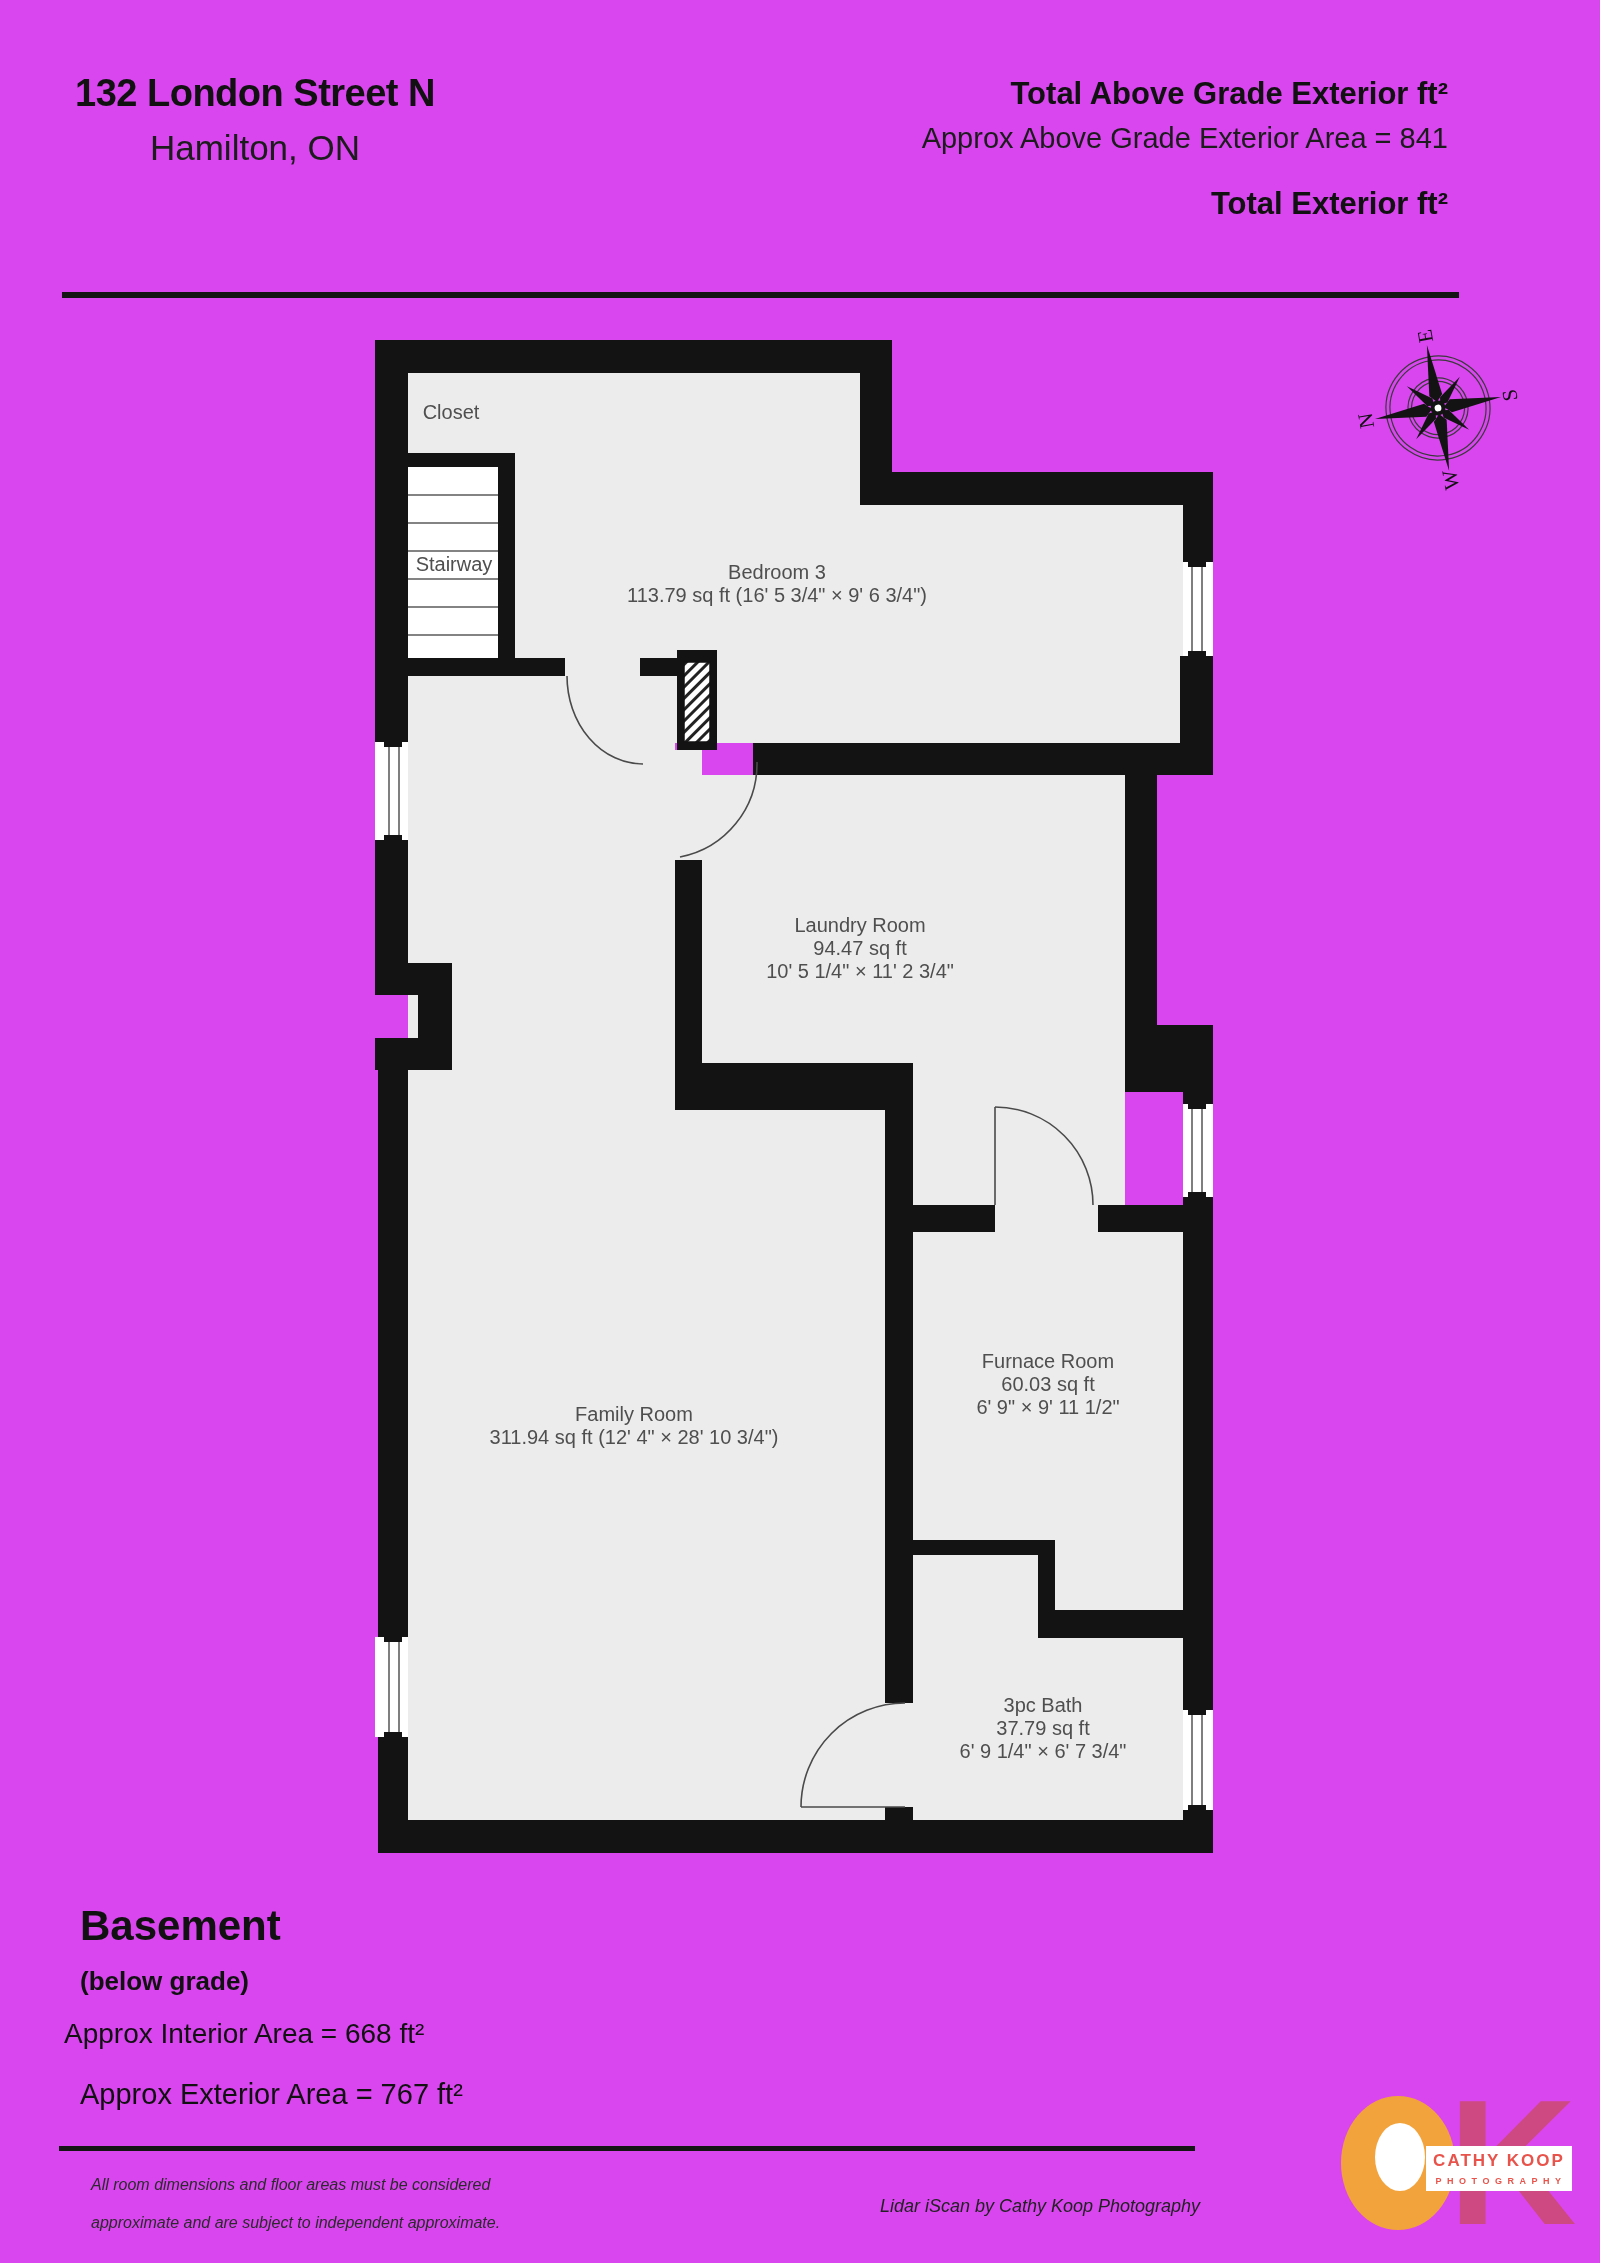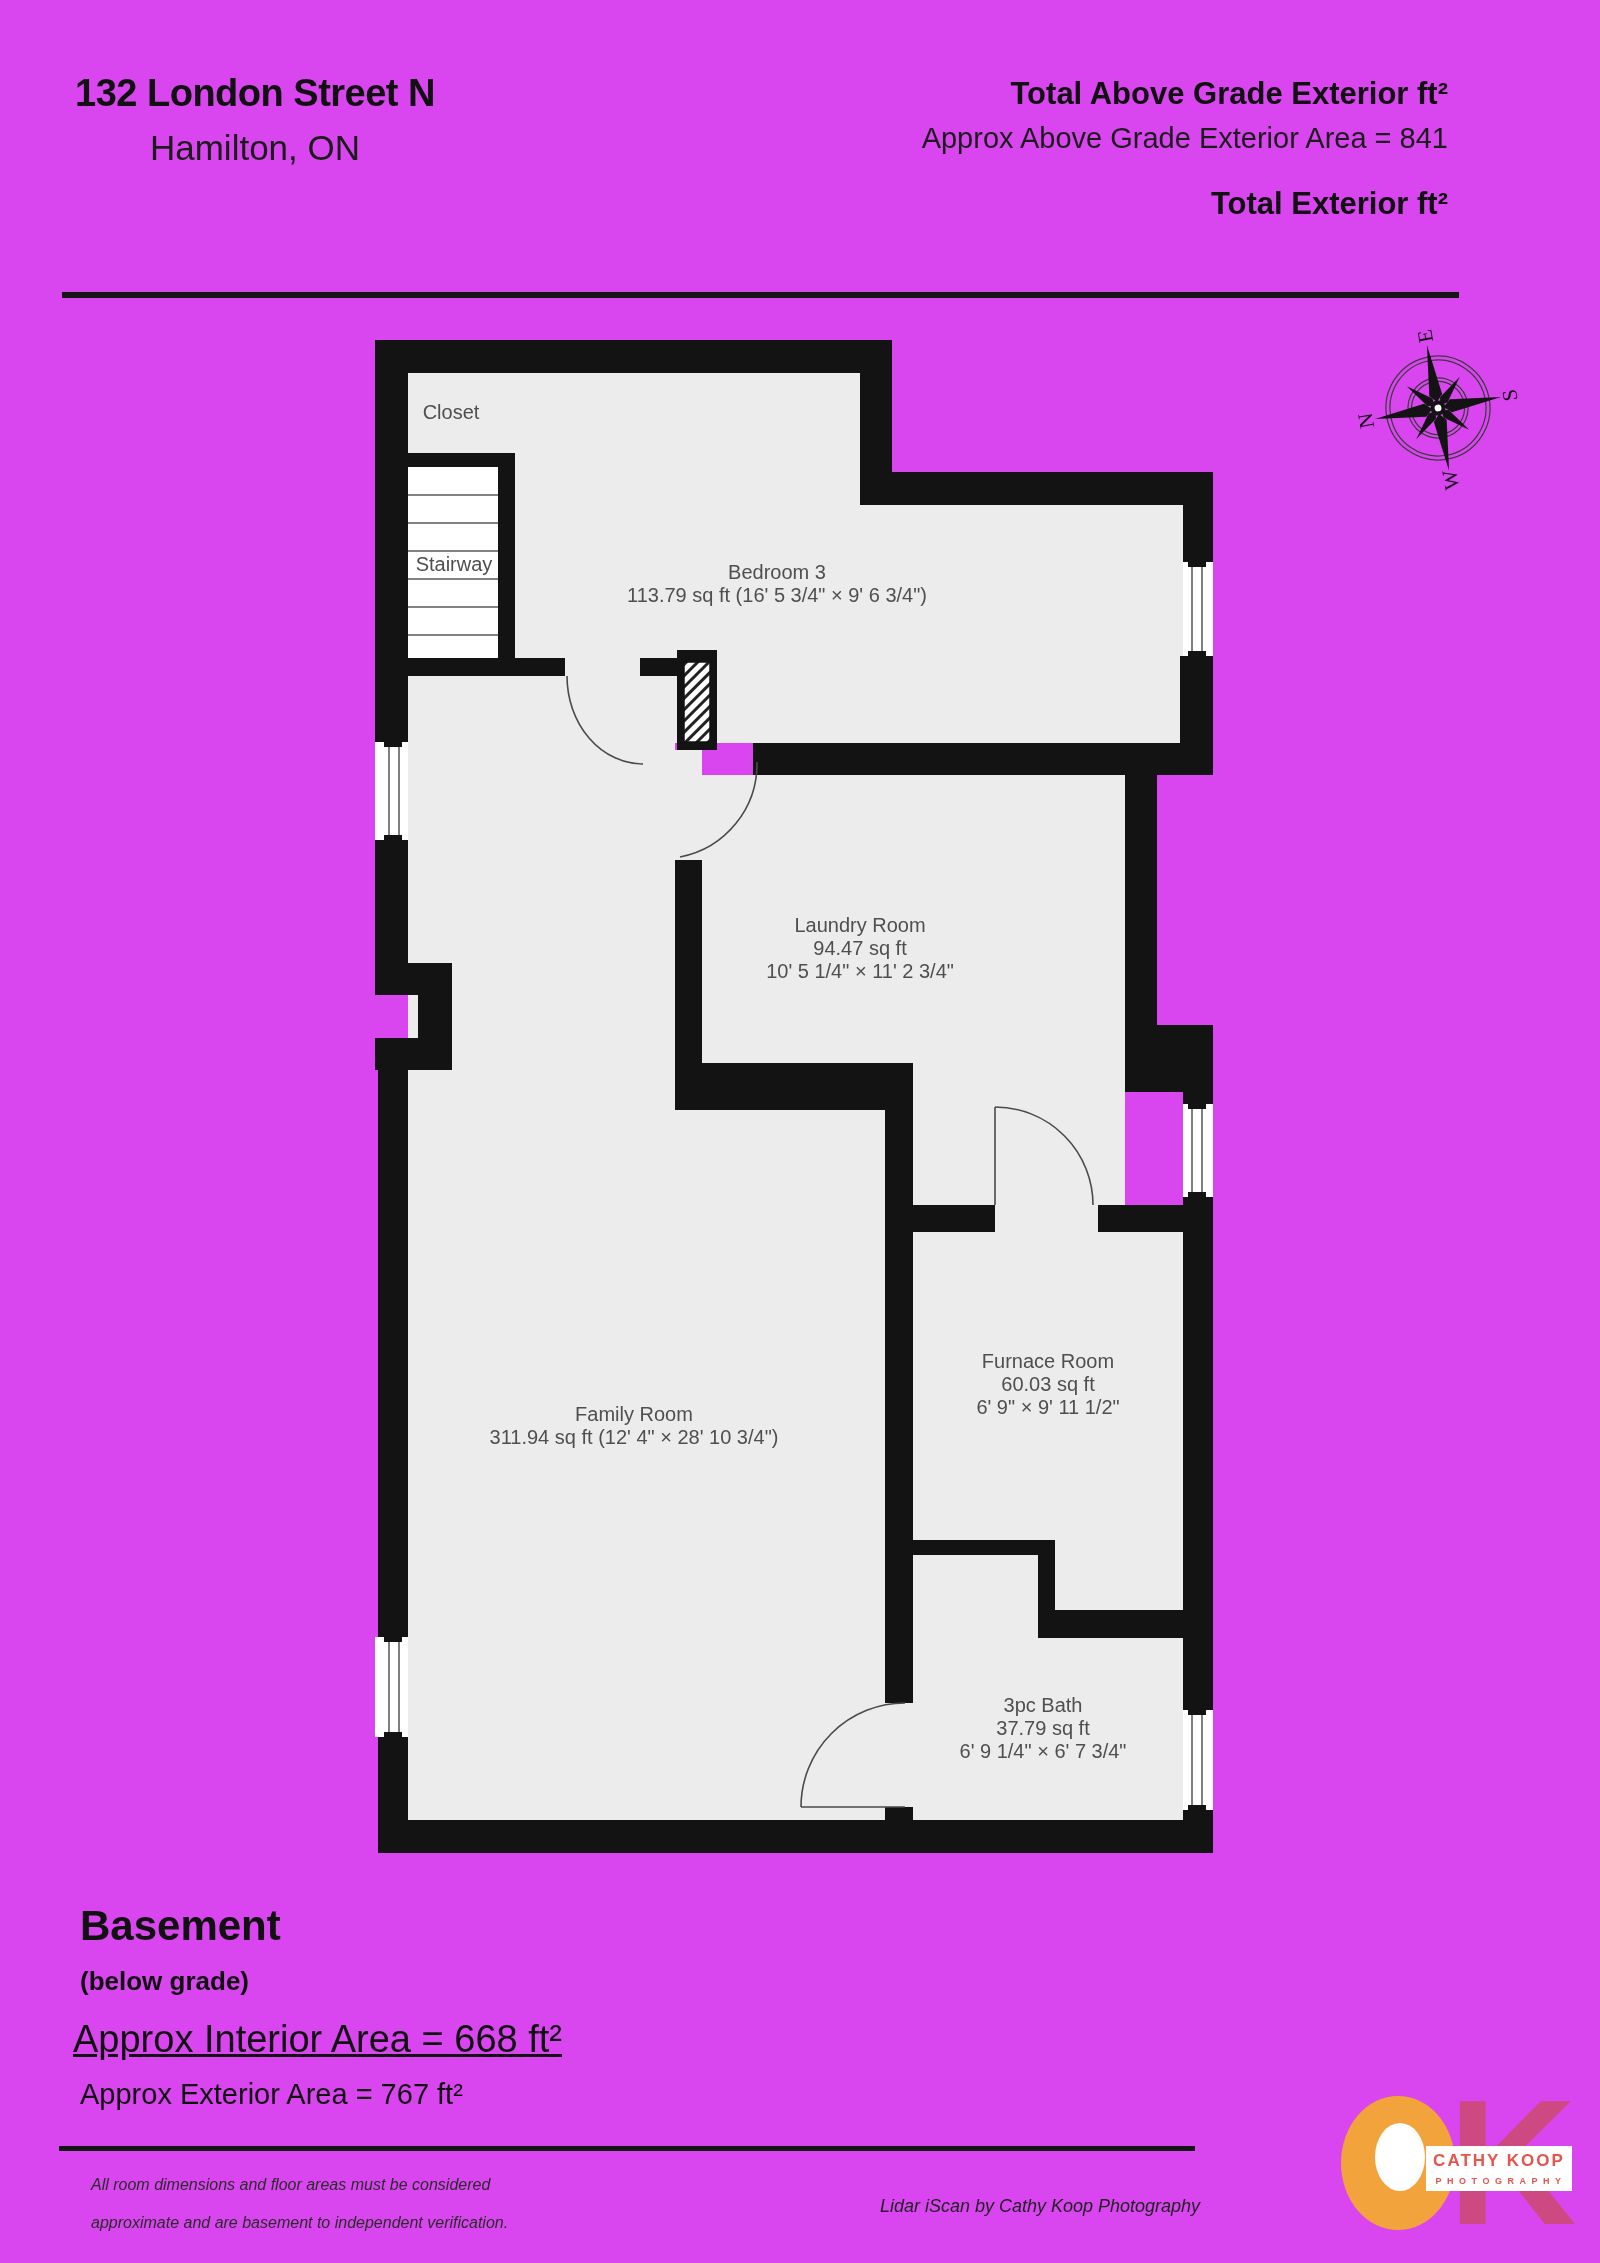--- a/index.html
+++ b/index.html
@@ -8,21 +8,21 @@
   .abs{position:absolute;}
   .title{left:60px;top:72px;width:390px;text-align:center;font-size:38px;font-weight:bold;letter-spacing:-0.5px;}
   .city{left:60px;top:128px;width:390px;text-align:center;font-size:35px;color:#1c1c1c;}
   .hdr-line{right:152px;text-align:right;white-space:nowrap;}
   .hdr-bold{font-weight:bold;font-size:31px;}
   .hdr-reg{font-size:29px;color:#1c1c1c;}
   .rule-top{left:62px;top:292px;width:1397px;height:6px;background:#151515;}
   .rule-bottom{left:59px;top:2146px;width:1136px;height:5px;background:#151515;}
   .floor-name{left:80px;top:1902px;font-size:42px;font-weight:bold;}
   .floor-grade{left:80px;top:1966px;font-size:26px;font-weight:bold;}
-  .floor-int{left:73px;top:2018px;font-size:38px;text-decoration:underline;}
+  .floor-int{left:64px;top:2018px;font-size:28px;}
   .floor-ext{left:80px;top:2078px;font-size:29px;}
   .disclaimer{left:64px;top:2166px;width:420px;font-size:16px;font-style:italic;color:#2b2b2b;line-height:38px;margin-left:27px;}
   .credit{left:870px;top:2196px;width:340px;text-align:center;font-size:18px;font-style:italic;color:#222;}
   svg text.room{font-family:"Liberation Sans",sans-serif;font-size:20px;fill:#4f4f4f;text-anchor:middle;}
   svg text.compass-letter{font-family:"Liberation Serif",serif;font-size:21px;fill:#111;text-anchor:middle;}
   svg text.logo-k{font-family:"Liberation Sans",sans-serif;font-weight:bold;}
   svg text.logo-name{font-family:"Liberation Sans",sans-serif;font-weight:bold;font-size:17px;letter-spacing:2px;text-anchor:middle;}
   svg text.logo-sub{font-family:"Liberation Sans",sans-serif;font-weight:bold;font-size:9px;letter-spacing:5.5px;text-anchor:middle;}
 </style>
 </head>
@@ -215,17 +215,17 @@
   </svg>
 
   <div class="abs floor-name">Basement</div>
   <div class="abs floor-grade">(below grade)</div>
   <div class="abs floor-int">Approx Interior Area = 668 ft²</div>
   <div class="abs floor-ext">Approx Exterior Area = 767 ft²</div>
 
   <div class="abs rule-bottom"></div>
   <div class="abs disclaimer">
     <span>All room dimensions and floor areas must be considered</span><br>
-    <span>approximate and are basement to independent verification.</span>
+    <span>approximate and are subject to independent approximate.</span>
   </div>
   <div class="abs credit">Lidar iScan by Cathy Koop Photography</div>
 
 </div>
 
 </body></html>

